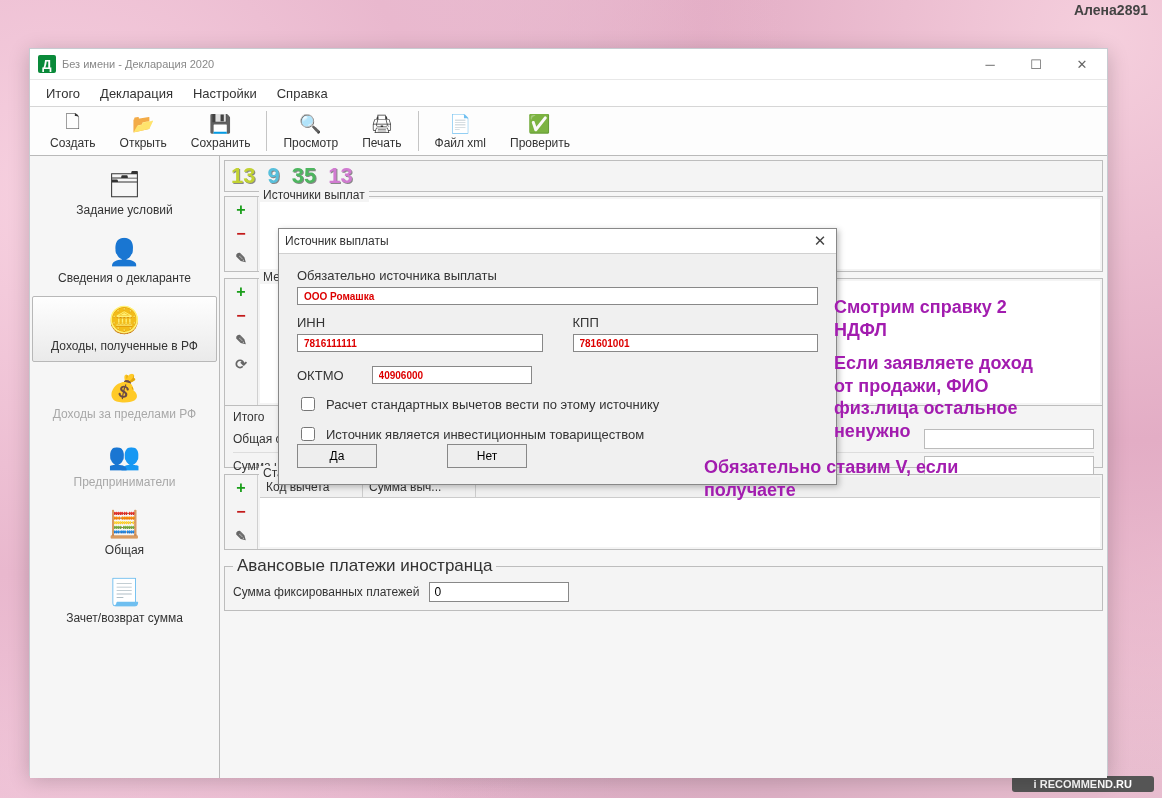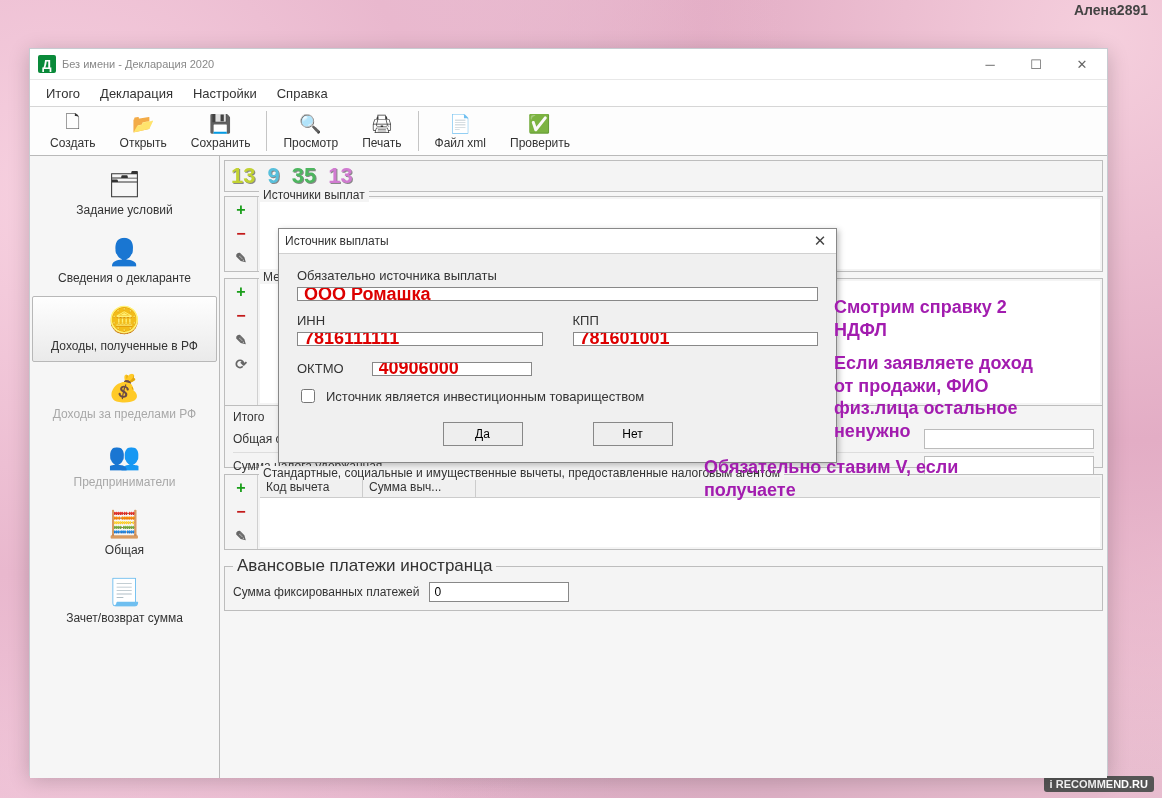--- a/index.html
+++ b/index.html
@@ -1,17 +1,17 @@
 <!DOCTYPE html>
 <html><head>
 <meta charset="utf-8">
 <style>
 html,body{margin:0;padding:0;width:1162px;height:798px;font-family:Tahoma,Arial,sans-serif;font-size:13px;color:#333;background:#e8c8d8;overflow:hidden}
 .bg{position:absolute;inset:0;background:radial-gradient(circle at 5% 25%,#f7d1e0 0%,#e9b8ce 30%,transparent 60%),radial-gradient(circle at 95% 5%,#f5cfdd 0%,#e3adc5 30%,transparent 55%),radial-gradient(circle at 100% 70%,#f3cad9 0%,#ddb0c5 35%,transparent 60%),radial-gradient(circle at 5% 90%,#f6d1e1 0%,#e6b5cd 30%,transparent 55%),linear-gradient(#e9c4d6,#d9aac0)}
-.watermark{position:absolute;right:8px;bottom:6px;background:#555;color:#fff;font-size:11px;padding:2px 6px;border-radius:3px;font-weight:bold}
+.watermark{position:absolute;right:8px;bottom:6px;background:#555;color:#fff;font-size:11px;padding:2px 22px;border-radius:3px;font-weight:bold}
 .username{position:absolute;right:14px;top:2px;color:#434343;font-weight:bold;font-size:14px}
 .window{position:absolute;left:29px;top:48px;width:1077px;height:726px;background:#fff;border:1px solid #c7cbd1;box-shadow:0 4px 20px rgba(0,0,0,.2)}
 .titlebar{height:30px;background:#fff;border-bottom:1px solid #e8e8e8;display:flex;align-items:center;padding:0 2px 0 8px}
 .appicon{width:18px;height:18px;background:#0a8a3a;color:#fff;font-weight:bold;font-size:13px;display:flex;align-items:center;justify-content:center;border-radius:2px;margin-right:6px}
 .title{flex:1;color:#888;font-size:11px}
 .winbtns{display:flex}
 .winbtn{width:46px;height:30px;display:flex;align-items:center;justify-content:center;color:#666}
 .menubar{height:26px;border-bottom:1px solid #d6d6d6;display:flex;align-items:center;padding:0 8px;font-size:13px}
 .menuitem{padding:3px 8px;margin-right:4px;color:#333}
 .toolbar{height:48px;border-bottom:1px solid #b9b9b9;display:flex;align-items:center;padding:0 8px;background:#fdfdfd}
@@ -45,28 +45,28 @@
 fieldset.grp legend{font-size:17px;padding:0 4px;color:#333}
 .rowinline{display:flex;align-items:center;font-size:12px;gap:10px}
 .rowinline input{border:1px solid #888;height:18px;padding:0 4px;font-size:12px;width:130px}
 
 .dialog{position:absolute;left:278px;top:228px;width:557px;background:#f0f0f0;border:1px solid #888;box-shadow:2px 2px 6px rgba(0,0,0,.25)}
 .dlg-title{height:24px;background:#fff;border-bottom:1px solid #d0d0d0;display:flex;align-items:center;padding:0 6px;font-size:12px}
 .dlg-title span{flex:1}
 .dlg-close{width:20px;text-align:center;font-size:15px;color:#444}
 .dlg-body{padding:14px 18px 12px}
 .dlg-label{font-size:13px;margin-bottom:4px;color:#333}
-.dlg-input{width:100%;box-sizing:border-box;border:1px solid #888;background:#fff;height:14px;padding:0 6px;font-size:18px;color:#d00;font-weight:bold}
+.dlg-input{width:100%;box-sizing:border-box;border:1px solid #888;background:#fff;height:14px;padding:8px 6px;font-size:10px;color:#d00;font-weight:bold}
 .dlg-row{display:flex;gap:30px;margin-top:10px}
 .dlg-col{flex:1}
 .dlg-oktmo{display:flex;align-items:center;margin-top:14px;gap:28px}
 .dlg-oktmo input{width:160px}
 .dlg-chk{display:flex;align-items:center;gap:8px;font-size:13px;margin-top:10px}
 .dlg-chk input{width:14px;height:14px}
-.dlg-btns{display:flex;justify-content:center;gap:70px;margin-top:16px;margin-bottom:4px}
+.dlg-btns{display:flex;gap:70px;margin-top:0;margin-bottom:4px}
 .dlg-btns button{width:80px;height:24px;background:#eee;border:1px solid #888;font-size:12px}
 
 .anno{position:absolute;color:#a21caf;font-weight:bold;font-size:18px;line-height:1.25}
 </style>
 </head>
 <body>
 
 <div class="bg"></div>
 <div class="username">Алена2891</div>
 <div class="watermark">i RECOMMEND.RU</div>
@@ -244,20 +244,24 @@
         <div class="dlg-label">КПП</div>
         <input class="dlg-input" value="781601001" style="">
       </div>
     </div>
     <div class="dlg-oktmo">
       <span>ОКТМО</span>
       <input class="dlg-input" value="40906000" style="">
     </div>
     <label class="dlg-chk">
         <input type="checkbox" style="">
+        <span>Расчет стандартных вычетов вести по этому источнику</span>
+      </label>
+    <label class="dlg-chk">
+        <input type="checkbox" style="">
         <span>Источник является инвестиционным товариществом</span>
       </label>
     <div class="dlg-btns">
       <button>Да</button>
       <button>Нет</button>
     </div>
   </div>
 </div>
 
 <div class="anno" style="left:834px;top:296px;width:210px">Смотрим справку 2 НДФЛ</div>

